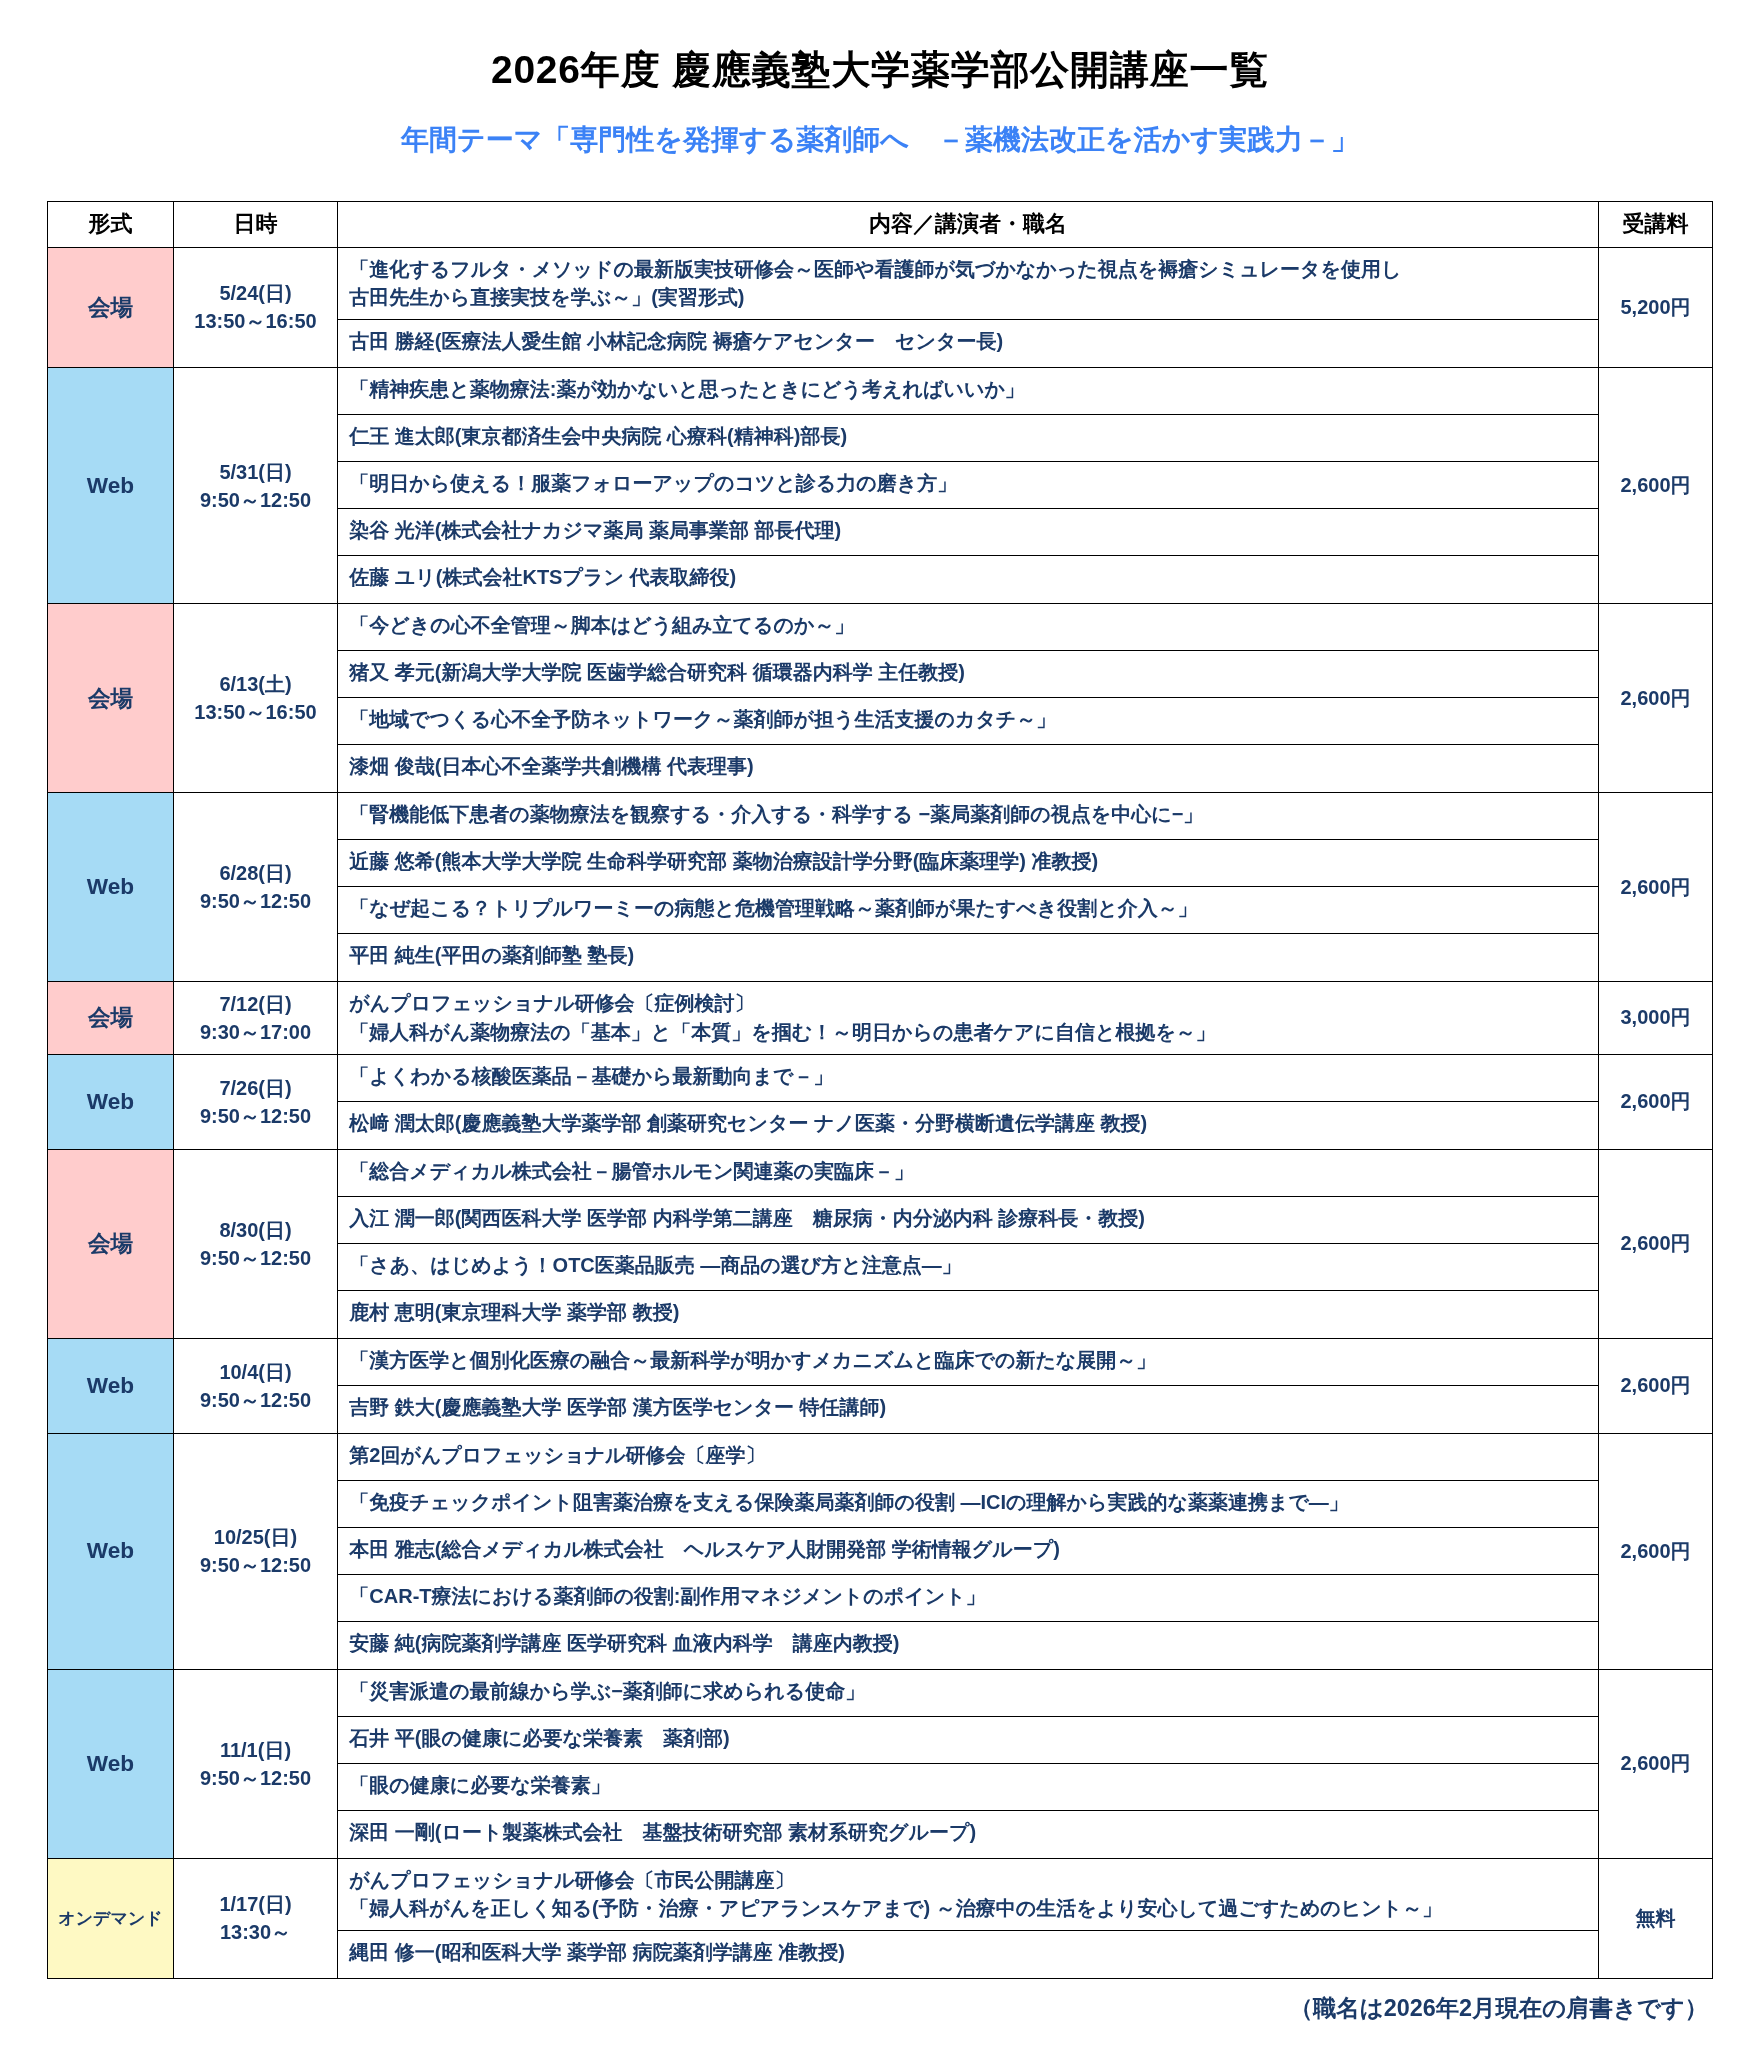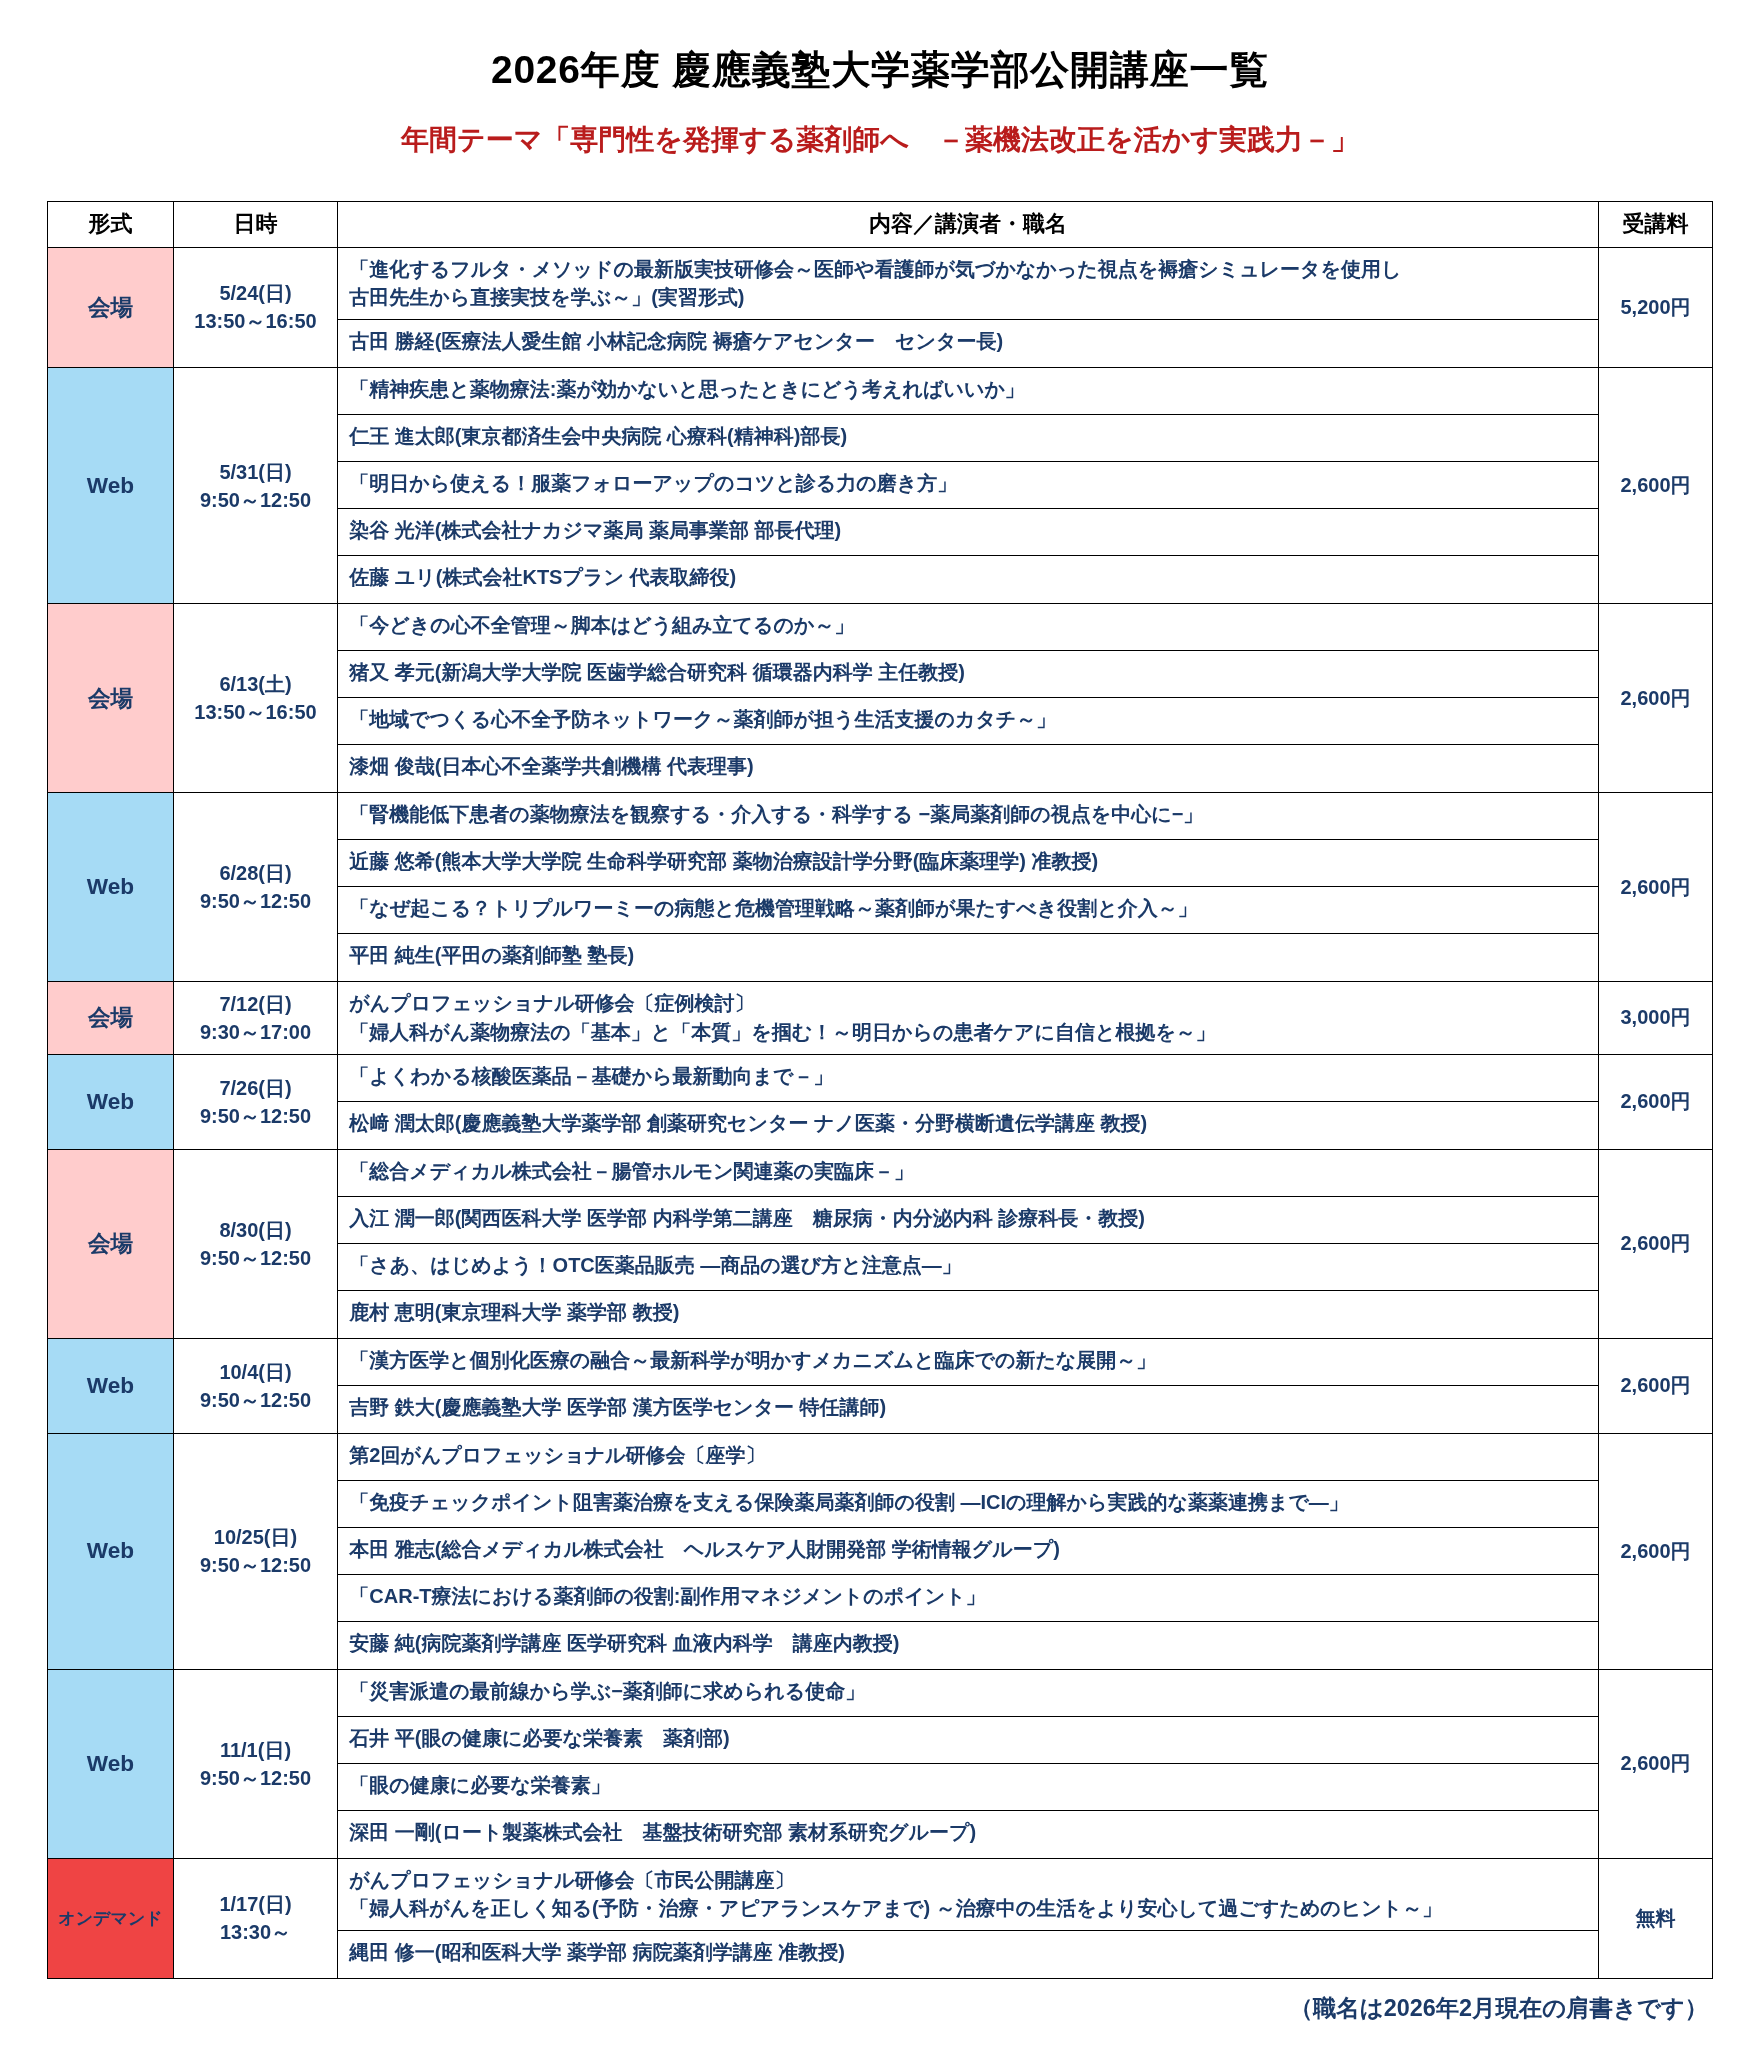--- a/index.html
+++ b/index.html
@@ -9,21 +9,21 @@
     font-family:"Liberation Sans","DejaVu Sans",sans-serif;
     color:#1b3a68;
   }
   .page { padding:40px 47px 0 47px; }
 
   .doc-title {
     text-align:center; color:#000; font-size:39px; font-weight:bold;
     letter-spacing:0.8px; margin-top:3.2px;
   }
   .doc-subtitle {
-    text-align:center; color:#b91c1c; font-size:28px; font-weight:bold;
+    text-align:center; color:#3b82f6; font-size:28px; font-weight:bold;
     margin-top:24px;
   }
 
   .table {
     margin-top:42px;
     border:1.6px solid #000;
     background:#fff;
   }
 
   .thead { display:flex; border-bottom:1.6px solid #000; }
@@ -281,21 +281,21 @@
             <div class="entry">
               <div class="">「眼の健康に必要な栄養素」</div>
             </div>
             <div class="entry">
               <div class="">深田 一剛(ロート製薬株式会社　基盤技術研究部 素材系研究グループ)</div>
             </div>
           </div>
           <div class="cell col-fee fee-cell">2,600円</div>
         </div>
         <div class="block">
-          <div class="cell col-format fmt small" style="background: #ef4444;">オンデマンド</div>
+          <div class="cell col-format fmt small" style="background: #fef9c3;">オンデマンド</div>
           <div class="cell col-datetime datetime-cell">
             <div class="">1/17(日)</div>
             <div class="">13:30～</div>
           </div>
           <div class="col-content content-col">
             <div class="entry">
               <div class="">がんプロフェッショナル研修会〔市民公開講座〕</div>
               <div class="">「婦人科がんを正しく知る(予防・治療・アピアランスケアまで) ～治療中の生活をより安心して過ごすためのヒント～」</div>
             </div>
             <div class="entry">

